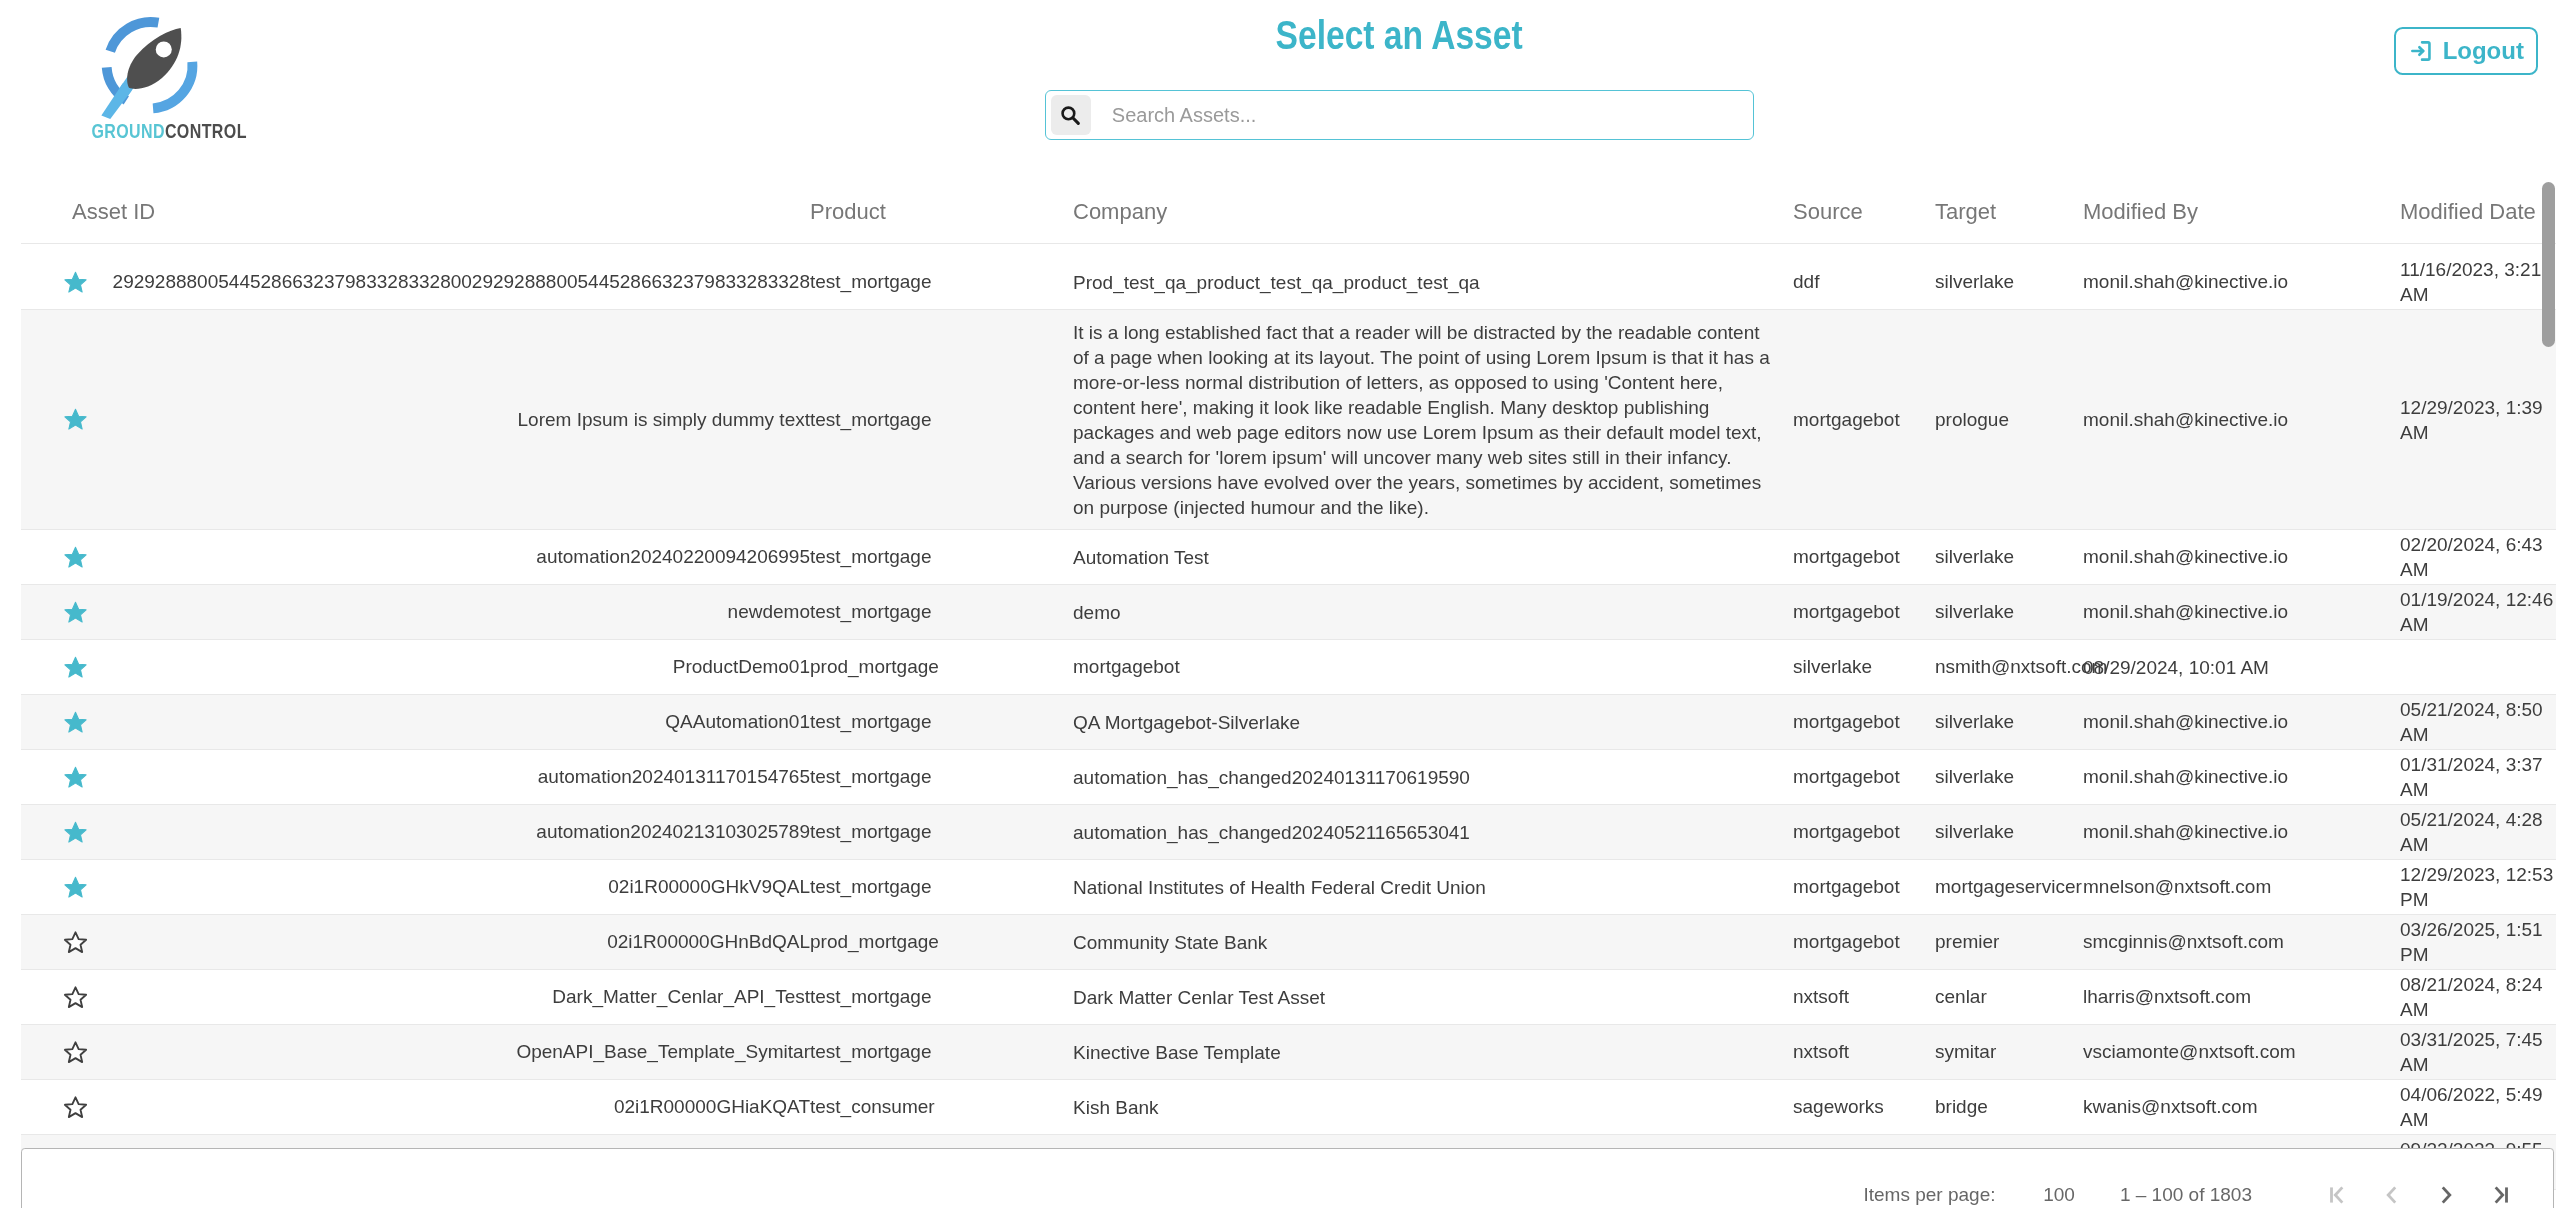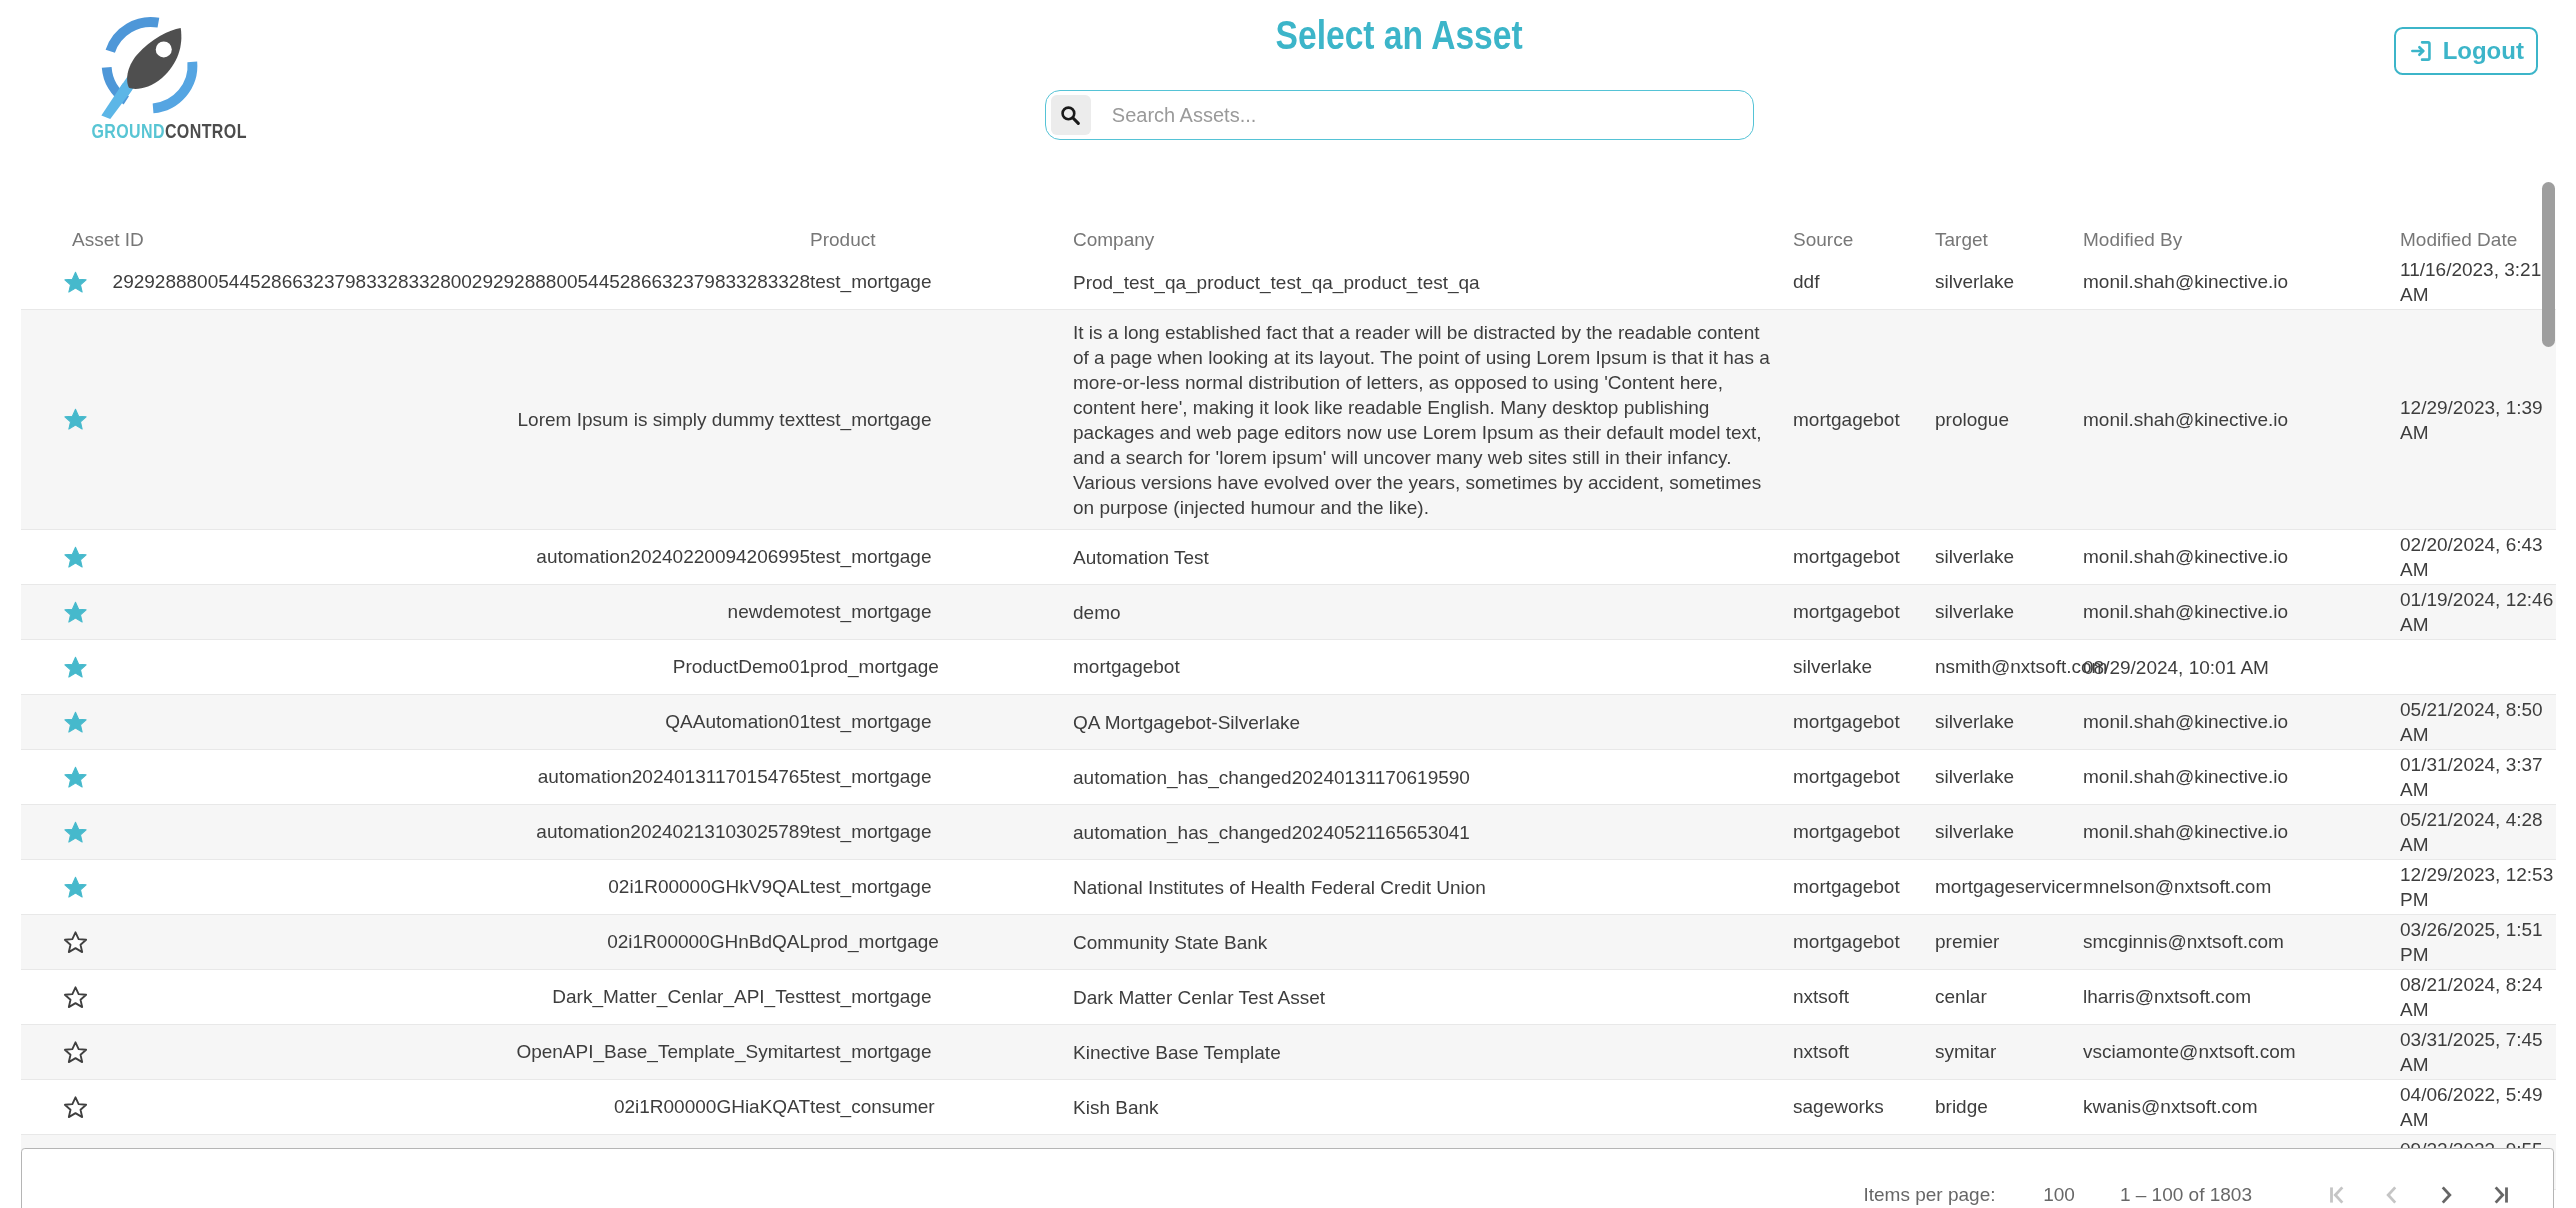--- a/index.html
+++ b/index.html
@@ -17,31 +17,31 @@
   .title{position:absolute;left:1045px;top:13.4px;width:709px;text-align:center;margin:0;
     font-size:40px;font-weight:600;color:var(--accent);}
   .title>span{display:inline-block;transform:scaleX(.84);transform-origin:center;white-space:nowrap;}
 
   .logout-btn{position:absolute;left:2394px;top:27px;width:144px;height:48px;box-sizing:border-box;
     background:#fff;border:2.9px solid var(--accent);border-radius:8.6px;display:flex;align-items:center;
     justify-content:center;gap:8.6px;color:var(--accent);font-size:24px;font-weight:700;cursor:pointer;
     font-family:"Liberation Sans",sans-serif;}
 
   .search-box{position:absolute;left:1045px;top:90px;width:709px;height:50px;box-sizing:border-box;
-    border:1.9px solid #55c3d6;border-radius:15px;display:flex;align-items:center;background:#fff;}
+    border:1.9px solid #55c3d6;border-radius:6px;display:flex;align-items:center;background:#fff;}
   .search-icon-box{width:40px;height:40px;background:#ececec;border-radius:5.8px;margin-left:4.8px;
     display:flex;align-items:center;justify-content:center;flex:none;}
   .search-box input{flex:1;border:none;outline:none;background:transparent;font-size:20px;color:#333;
     padding:0 9.6px 0 21px;font-family:"Liberation Sans",sans-serif;}
   .search-box input::placeholder{color:#9a9a9a;}
 
   
-  .thead{position:absolute;left:21px;top:208px;width:2535px;height:63px;display:grid;
+  .thead{position:absolute;left:21px;top:180px;width:2535px;height:63px;display:grid;
     grid-template-columns:789px 263px 720px 142px 148px 317px 157px;align-items:center;
-    color:#777;font-size:19px;border-bottom:1px solid var(--line);}
+    color:#777;font-size:22px;border-bottom:1px solid var(--line);}
   .thead .th:first-child{padding-left:51px;}
 
   .tbody{position:absolute;left:21px;top:255px;width:2535px;}
   .tr{display:grid;grid-template-columns:789px 263px 720px 142px 148px 317px 157px;
     min-height:54px;border-bottom:1px solid var(--line);background:#fff;cursor:pointer;}
   .tr.alt{background:var(--alt);}
   .td{display:flex;align-items:center;font-size:19px;color:var(--celltext);}
   .c-asset{padding-left:42px;gap:16px;justify-content:space-between;}
   .c-asset .txt{white-space:nowrap;}
   .c-company{padding:9.6px 19px 9.6px 0;line-height:25px;}

